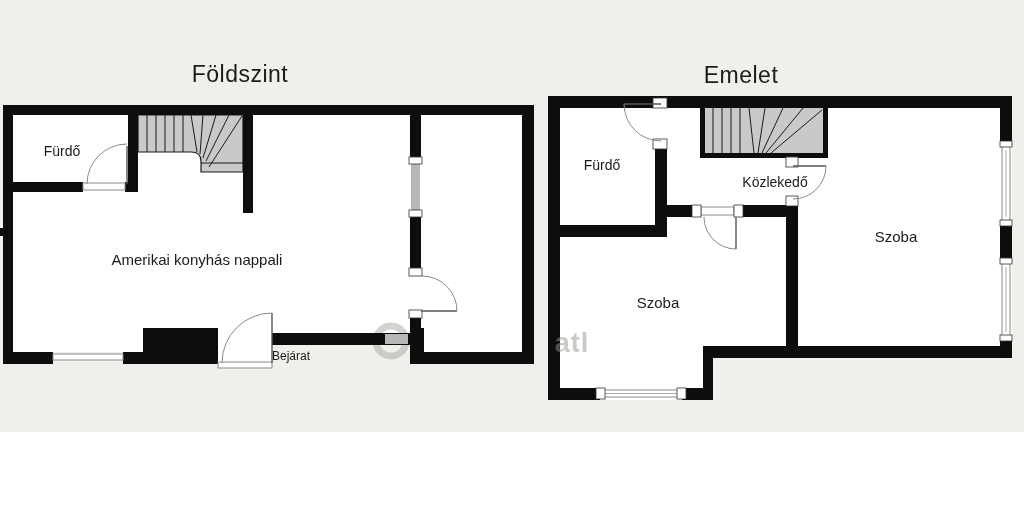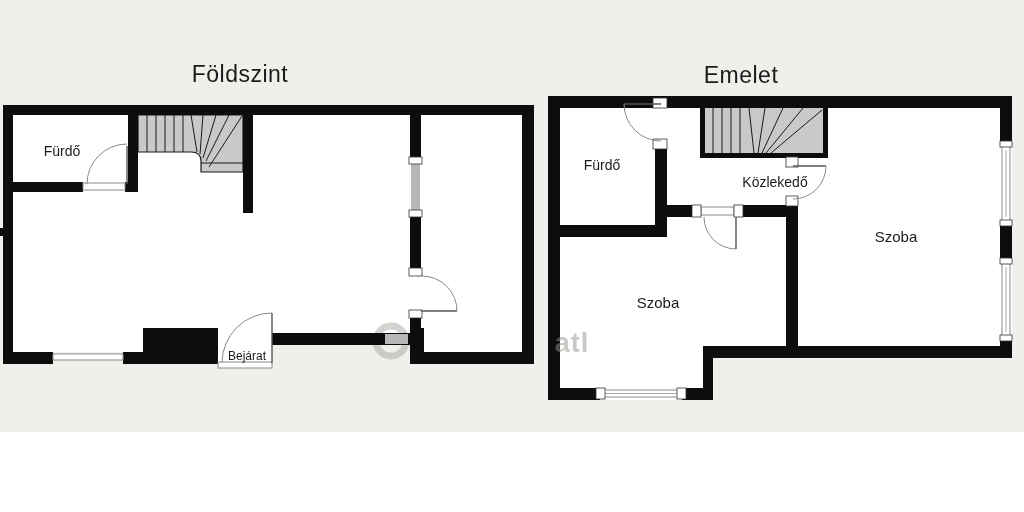--- a/index.html
+++ b/index.html
@@ -13,21 +13,21 @@
   svg.plan{position:absolute;left:0;top:0;}
   .lbl{
     position:absolute;
     transform:translate(-50%,-50%);
     color:#1b1b1b;
     white-space:nowrap;
     line-height:1;
   }
   .title{font-size:23px;letter-spacing:0.5px;}
   .room{font-size:15px;}
-  .small{font-size:12px;}
+  .small{font-size:12px;margin-left:44px;}
   .caption{font-size:17px;}
   .watermark{
     position:absolute;
     transform:translate(-50%,-50%);
     font-size:27px;font-weight:700;letter-spacing:1px;
     color:rgba(150,148,140,0.5);
     white-space:nowrap;
     margin-left:40px;
   }
 </style>
@@ -171,20 +171,21 @@
         <line x1="736" y1="217" x2="736" y2="249" stroke="#555" stroke-width="1.4"></line>
         <path d="M736,249 A32,32 0 0 1 704,217" stroke="#8a8a8a" stroke-width="1"></path>
       </g>
     </g>
   </svg>
 
   <div class="lbl title" style="left:240px;top:74px;">Földszint</div>
   <div class="lbl title" style="left:741px;top:75px;">Emelet</div>
 
   <div class="lbl room" style="left:62px;top:151px;font-size:14px;">Fürdő</div>
+  <div class="lbl room" style="left:197px;top:259px;">Amerikai konyhás nappali</div>
   <div class="lbl small" style="left:247px;top:356px;">Bejárat</div>
 
   <div class="lbl room" style="left:602px;top:165px;font-size:14px;">Fürdő</div>
   <div class="lbl room" style="left:734px;top:182px;font-size:14px;margin-left:41px;">Közlekedő</div>
   <div class="lbl room" style="left:896px;top:236px;">Szoba</div>
   <div class="lbl room" style="left:658px;top:302px;">Szoba</div>
 
   <div class="watermark" style="left:532px;top:343px;">atl</div>
 
 </div>

